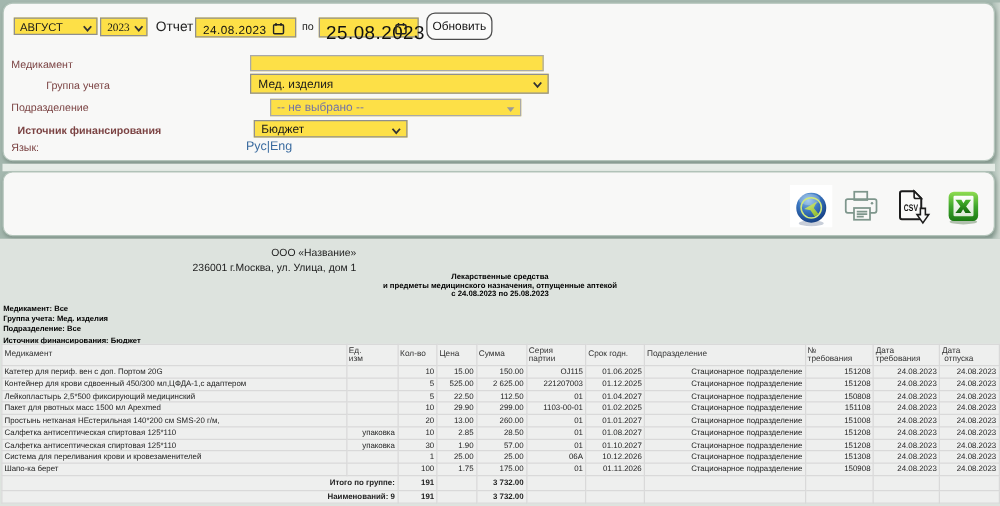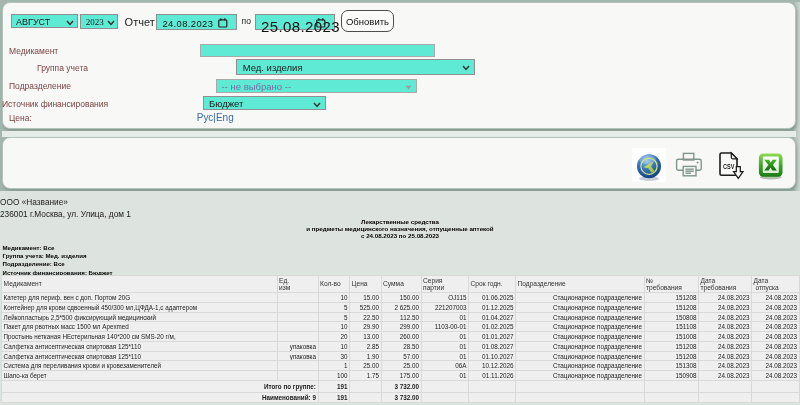--- a/index.html
+++ b/index.html
@@ -17,25 +17,25 @@
     box-shadow:1px 2px 3px rgba(90,110,100,0.45);
   }
   #p1 { top:2px; height:127px; }
   #p2 { top:137px; height:52px; }
   #gap { position:absolute; left:2px; top:131px; width:793.5px; height:6px; background:#e6ece7; }
   #report {
     position:absolute; left:0; top:191px; width:800px; height:214px;
     background:#dde3de;
   }
   
-  .ctl { position:absolute; background:#5eead4; border:1px solid #8f8f8f; }
+  .ctl { position:absolute; background:#fde047; border:1px solid #8f8f8f; }
   .lab { position:absolute; color:#7b4343; font-size:8.5px; }
   #rusEng { position:absolute; color:#3a6b9f; font-size:10px;text-align:right; }
   
-  .rephead { position:absolute; color:#1c1c1c; font-size:8.3px; text-align:left; line-height:12.5px; }
+  .rephead { position:absolute; color:#1c1c1c; font-size:8.3px; text-align:right; line-height:12.5px;margin-left:44px; }
   .title { position:absolute; color:#000; font-size:6.2px; font-weight:bold; text-align:center; line-height:6.7px; width:800px; left:0; }
   .meta { position:absolute; left:2.5px; top:244px; font-size:6.1px; font-weight:bold; color:#000; line-height:8.2px; }
   
   table { position:absolute; left:1px; top:275px; width:797.5px; border-collapse:collapse; table-layout:fixed; background:#eeefee; font-size:6.3px; color:#222; }
   td, th { border:1px solid #d9d9d9; padding:0 1.6px; overflow:hidden; white-space:nowrap; font-weight:normal; }
   th { text-align:left; vertical-align:middle; font-size:6.6px; color:#333; line-height:7.5px; }
   td { height:9.76px; }
   .num { text-align:right; }
   .b { font-weight:bold; }
 </style>
@@ -77,25 +77,25 @@
       <line x1="6.8" y1="0.3" x2="6.8" y2="2.5" stroke="#222" stroke-width="1.2"></line>
     </svg>
 </div>
 <div style="position:absolute;left:341px;top:9.5px;width:53px;height:22.5px;background:#fbfbfa;border:1.5px solid #4d4d4d;border-radius:7px;text-align:center;">
   <span style="font-size:9.5px;color:#111;line-height:19.5px;">Обновить</span>
 </div>
 
 <span class="lab" style="left:9px;top:46.3px;">Медикамент</span>
 <span class="lab" style="left:9px;top:63.3px;padding-left:28px;">Группа учета</span>
 <span class="lab" style="left:9px;top:81.2px;">Подразделение</span>
-<span class="lab" style="left:2px;top:98.7px;">Источник финансирования</span>
-<span class="lab" style="left:9px;top:112.9px;">Цена:</span>
+<span class="lab" style="left:14px;top:98.7px;font-weight:bold;">Источник финансирования</span>
+<span class="lab" style="left:9px;top:112.9px;">Язык:</span>
 
 <div class="ctl" style="left:199.7px;top:44.4px;width:235.3px;height:12.6px;border-color:#a9a9a9;"></div>
-<div class="ctl" style="left:199.7px;top:59.3px;width:239.3px;height:16px;margin-left:36px;">
+<div class="ctl" style="left:199.7px;top:59.3px;width:239.3px;height:16px;">
   <span style="position:absolute;left:6px;top:1.4px;font-size:9.5px;color:#1a1a1a;">Мед. изделия</span>
   <svg style="position:absolute;right:4px;top:5px" width="8" height="6">
       <polyline points="1,1 4,4.4 7,1" stroke="#333" stroke-width="1.5" fill="none"></polyline>
     </svg>
 </div>
 <div class="ctl" style="left:216px;top:78.6px;width:201.3px;height:14.3px;border-color:#a9a9a9;">
   <span style="position:absolute;left:4.6px;top:1.2px;font-size:9.5px;color:#7272a8;">-- не выбрано --</span>
   <svg style="position:absolute;right:4px;top:5px" width="7" height="5">
       <polygon points="0.5,0.8 6.5,0.8 3.5,4.5" fill="#9a9a9a"></polygon>
     </svg>

